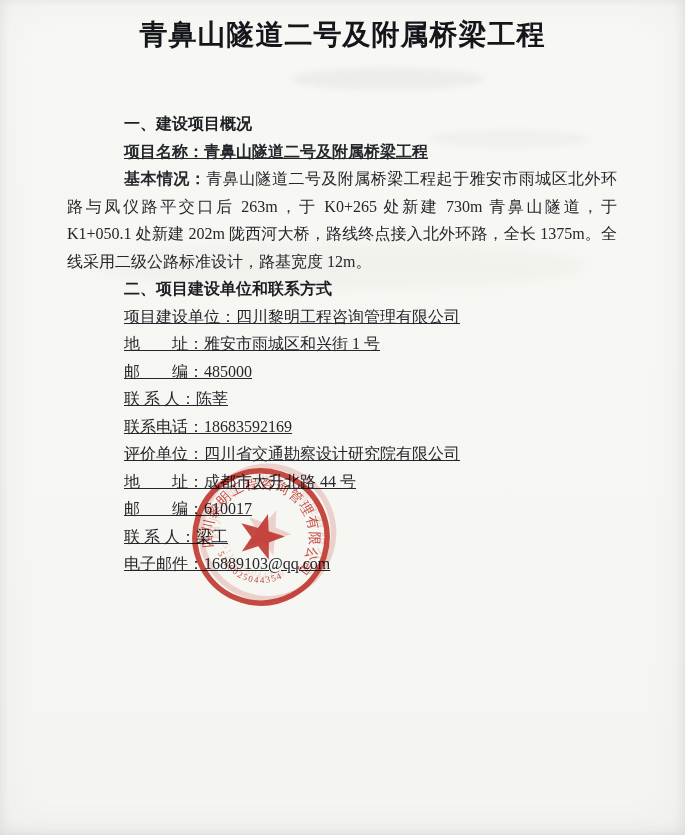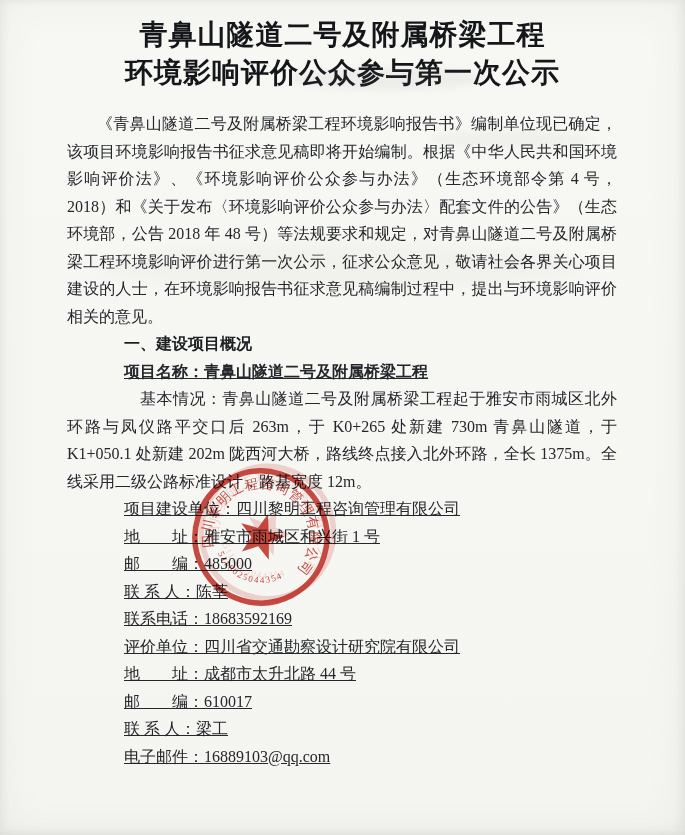--- a/index.html
+++ b/index.html
@@ -29,21 +29,21 @@
     position:absolute;left:67px;top:110px;width:550px;
     font-size:16px;line-height:27.5px;
     text-align:justify;text-justify:inter-ideograph;
   }
   .content p{margin:0;}
   p.indent2{text-indent:30px;}
   p.heading{font-weight:bold;text-indent:57px;color:#1b1e22;}
   p.row{text-indent:57px;text-decoration:underline;}
   p.row-bold{font-weight:bold;text-indent:57px;text-decoration:underline;}
   p.para-label{text-indent:57px;}
-  .lbl-bold{font-weight:normal;margin-left:16px;}
+  .lbl-bold{font-weight:bold;}
   .seal{
     position:absolute;left:185px;top:461px;width:152px;height:152px;
     mix-blend-mode:multiply;
     pointer-events:none;
   }
   .seal text{font-family:"Liberation Serif","DejaVu Serif",serif;}
   .smudge{position:absolute;border-radius:50%;pointer-events:none;}
   .smudge-a{left:290px;top:68px;width:195px;height:22px;
     background:rgba(125,128,122,0.08);filter:blur(3px);}
   .smudge-b{left:95px;top:243px;width:490px;height:46px;
@@ -51,37 +51,36 @@
   .smudge-c{left:430px;top:130px;width:160px;height:18px;
     background:rgba(125,128,122,0.05);filter:blur(3px);}
 </style>
 </head>
 <body>
 
 <div class="page">
 
   <div class="doc-title">
     <div>青鼻山隧道二号及附属桥梁工程</div>
-    <div>环境影响评价公众参与第一次公示</div>
   </div>
 
   <div class="smudge smudge-a"></div>
   <div class="smudge smudge-b"></div>
   <div class="smudge smudge-c"></div>
 
   <div class="content">
 
-    <p class="indent2">《青鼻山隧道二号及附属桥梁工程环境影响报告书》编制单位现已确定，该项目环境影响报告书征求意见稿即将开始编制。根据《中华人民共和国环境影响评价法》、《环境影响评价公众参与办法》（生态环境部令第 4 号，2018）和《关于发布〈环境影响评价公众参与办法〉配套文件的公告》（生态环境部，公告 2018 年 48 号）等法规要求和规定，对青鼻山隧道二号及附属桥梁工程环境影响评价进行第一次公示，征求公众意见，敬请社会各界关心项目建设的人士，在环境影响报告书征求意见稿编制过程中，提出与环境影响评价相关的意见。</p>
 
     <p class="heading">一、建设项目概况</p>
 
     <p class="row-bold"><span>项目名称：</span><span>青鼻山隧道二号及附属桥梁工程</span></p>
 
     <p class="para-label"><span class="lbl-bold">基本情况：</span><span>青鼻山隧道二号及附属桥梁工程起于雅安市雨城区北外环路与凤仪路平交口后 263m，于 K0+265 处新建 730m 青鼻山隧道，于 K1+050.1 处新建 202m 陇西河大桥，路线终点接入北外环路，全长 1375m。全线采用二级公路标准设计，路基宽度 12m。</span></p>
 
+    <p class="heading">二、项目建设单位和联系方式</p>
 
     <p class="row"><span>项目建设单位：</span><span>四川黎明工程咨询管理有限公司</span></p>
     <p class="row"><span>地　　址：</span><span>雅安市雨城区和兴街 1 号</span></p>
     <p class="row"><span>邮　　编：</span><span>485000</span></p>
     <p class="row"><span>联 系 人：</span><span>陈莘</span></p>
     <p class="row"><span>联系电话：</span><span>18683592169</span></p>
 
 
     <p class="row"><span>评价单位：</span><span>四川省交通勘察设计研究院有限公司</span></p>
     <p class="row"><span>地　　址：</span><span>成都市太升北路 44 号</span></p>

